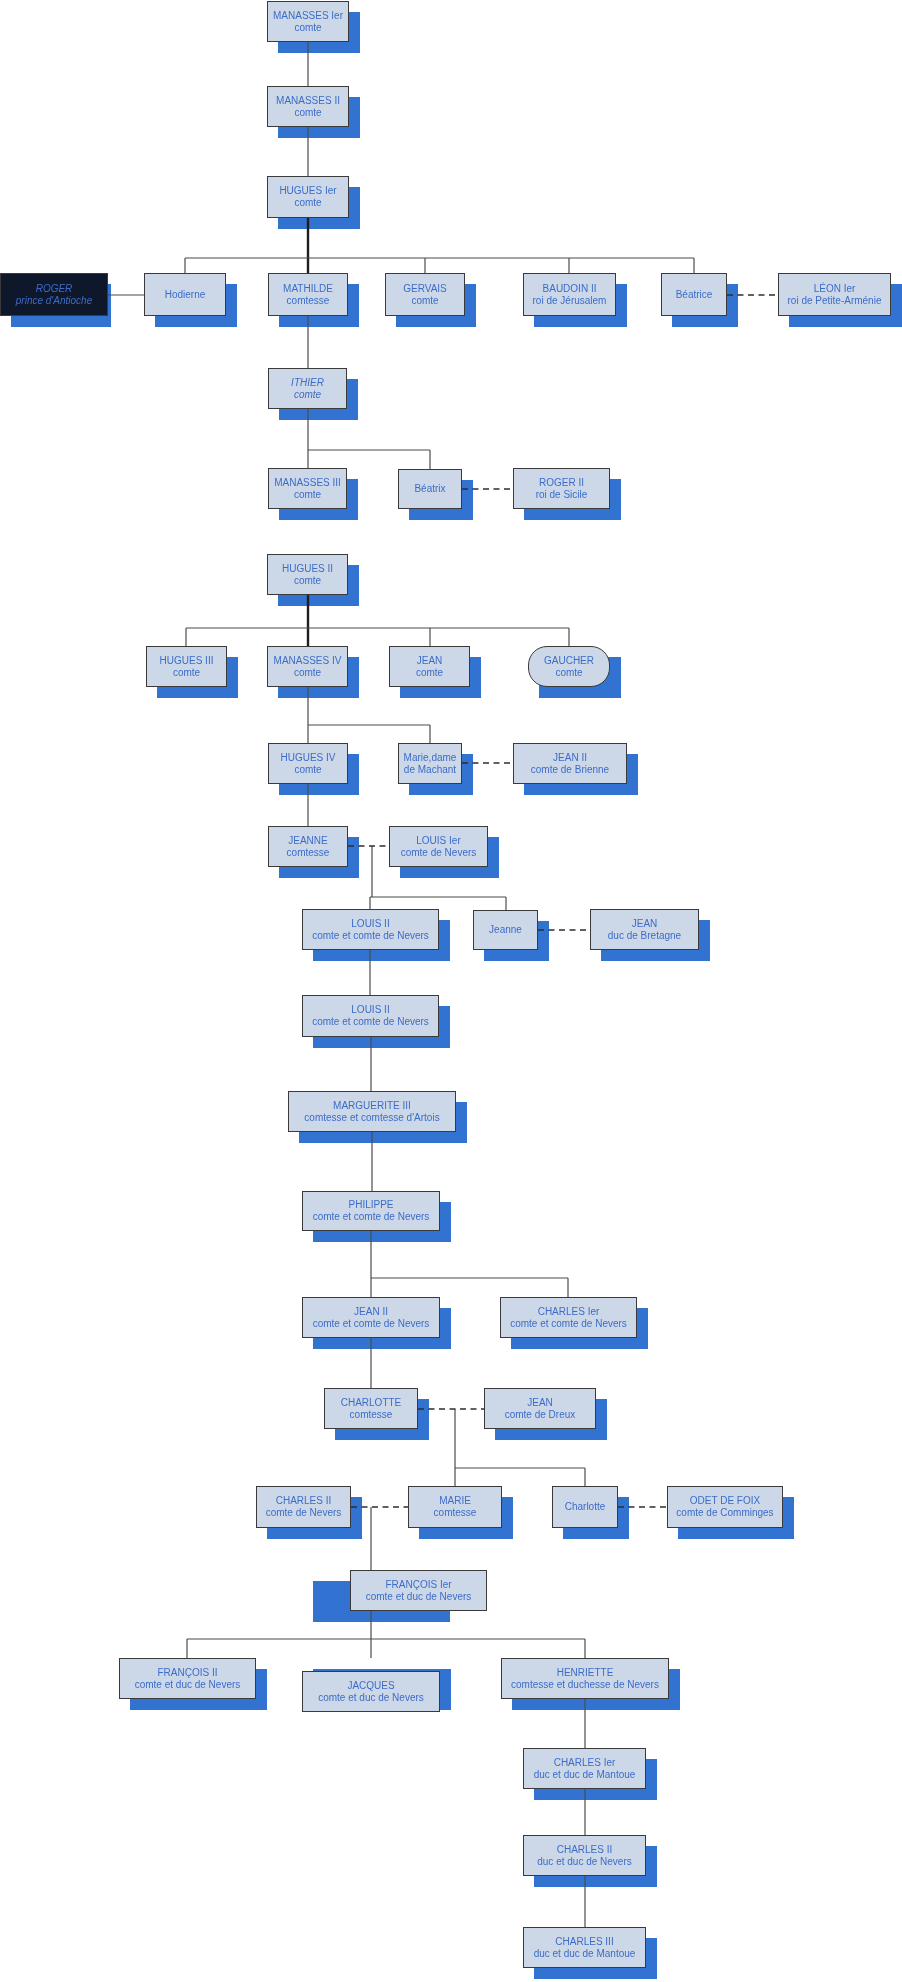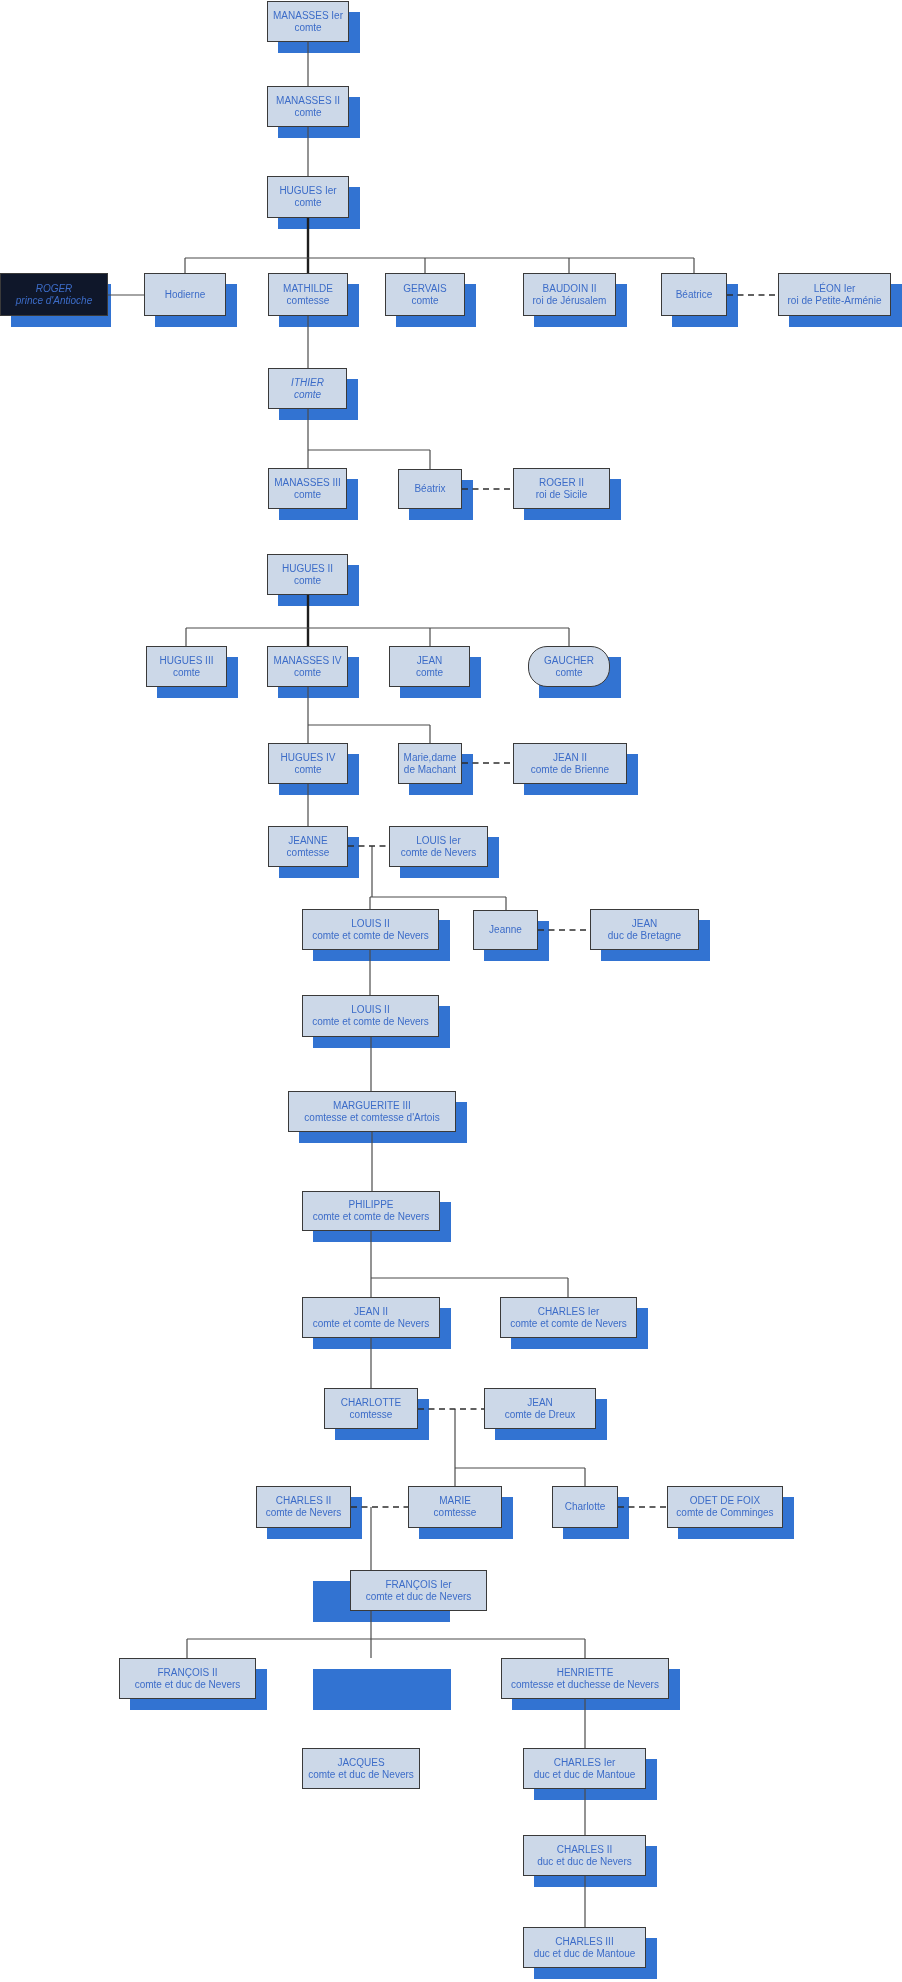--- a/index.html
+++ b/index.html
@@ -268,21 +268,21 @@
       <span>comte de Comminges</span>
     </div>
     <div class="node" style="left: 302px; top: 1570px; width: 137px; height: 41px; background: rgb(204, 216, 232); border-color: rgb(58, 58, 58); color: rgb(60, 108, 200); margin-left: 48px;">
       <span>FRANÇOIS Ier</span>
       <span>comte et duc de Nevers</span>
     </div>
     <div class="node" style="left: 119px; top: 1658px; width: 137px; height: 41px; background: rgb(204, 216, 232); border-color: rgb(58, 58, 58); color: rgb(60, 108, 200);">
       <span>FRANÇOIS II</span>
       <span>comte et duc de Nevers</span>
     </div>
-    <div class="node" style="left: 302px; top: 1748px; width: 118px; height: 41px; background: rgb(204, 216, 232); border-color: rgb(58, 58, 58); color: rgb(60, 108, 200);">
+    <div class="node" style="left: 302px; top: 1671px; width: 138px; height: 41px; background: rgb(204, 216, 232); border-color: rgb(58, 58, 58); color: rgb(60, 108, 200);">
       <span>JACQUES</span>
       <span>comte et duc de Nevers</span>
     </div>
     <div class="node" style="left: 501px; top: 1658px; width: 168px; height: 41px; background: rgb(204, 216, 232); border-color: rgb(58, 58, 58); color: rgb(60, 108, 200);">
       <span>HENRIETTE</span>
       <span>comtesse et duchesse de Nevers</span>
     </div>
     <div class="node" style="left: 523px; top: 1748px; width: 123px; height: 41px; background: rgb(204, 216, 232); border-color: rgb(58, 58, 58); color: rgb(60, 108, 200);">
       <span>CHARLES Ier</span>
       <span>duc et duc de Mantoue</span>

